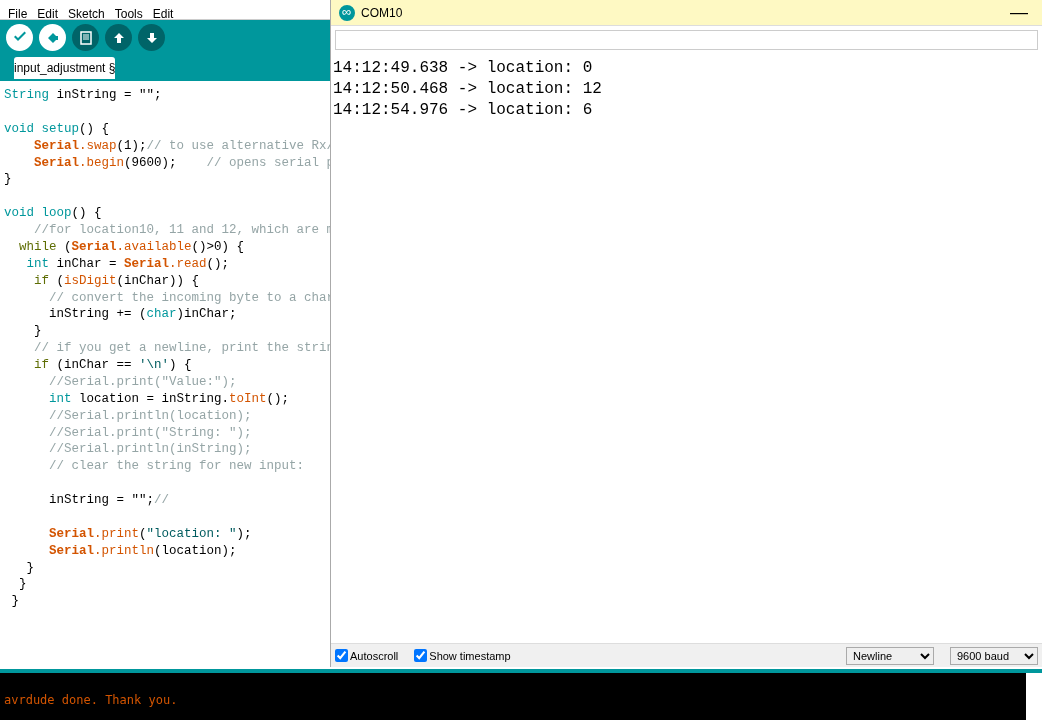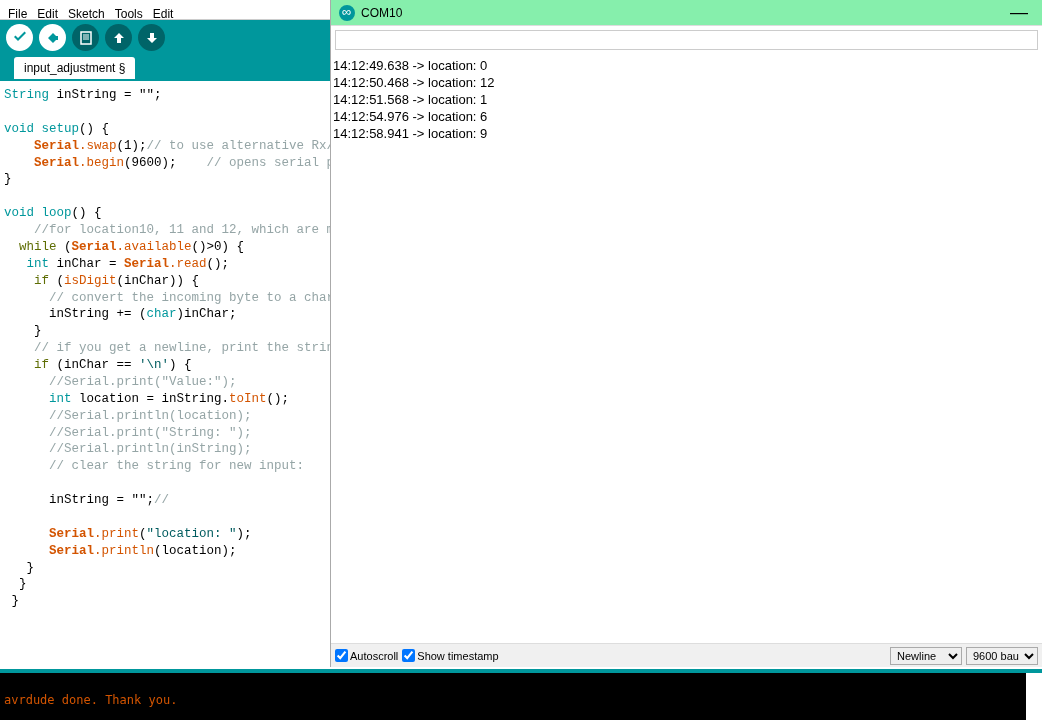--- a/index.html
+++ b/index.html
@@ -8,51 +8,51 @@
 .ide-menubar { height: 20px; background: white; padding: 2px 4px; display: flex; gap: 2px; align-items: center; border-bottom: 1px solid #ccc; }
 .menu-item { padding: 0 4px; cursor: pointer; margin-top: 8px; }
 
 .ide-toolbar { height: 35px; background: #00979C; display: flex; align-items: center; padding: 4px 6px; gap: 6px; }
 .tool-btn { width: 27px; height: 27px; border-radius: 50%; background: #006468; display: flex; align-items: center; justify-content: center; cursor: pointer; }
 .tool-btn.light { background: white; }
 .tool-btn.light svg { fill: #00979C; }
 .tool-btn svg { fill: white; }
 
 .tab-bar { height: 26px; background: #00979C; padding-top: 2px; padding-left: 14px; }
-.tab { display: inline-block; background: white; padding: 4px 10px; font-size: 12px; border-top-left-radius: 3px; border-top-right-radius: 3px; }
+.tab { display: inline-block; background: white; padding: 4px 0; font-size: 12px; border-top-left-radius: 3px; border-top-right-radius: 3px; }
 
 .code-area { background: white; font-family: Consolas, 'Courier New', monospace; font-size: 12.5px; padding: 6px 4px; line-height: 1.35; height: 592px; overflow: hidden; white-space: pre; }
 
 .kw-type { color: #00979C; }
 .kw-void { color: #00979C; text-align: right; }
 .kw-class { color: #D35400; font-weight: bold; }
 .kw-method { color: #D35400; }
 .kw-str { color: #005C5F; }
 .kw-comment { color: #95A5A6; }
 .kw-ctrl { color: #5E6D03; }
 
 .console { background: black; color: #D35400; font-family: Consolas, monospace; font-size: 12px; padding: 20px 20px 8px 4px; height: 47px; position: absolute; bottom: 0; left: 0; right: 16px; }
 
 .console-top { background: #00979C; height: 4px; position: absolute; bottom: 47px; left: 0; right: 0; }
 
 
 .serial-monitor { position: absolute; top: 0; left: 330px; right: 0; bottom: 53px; background: white; display: flex; flex-direction: column; border-left: 1px solid #aaa; }
-.sm-titlebar { height: 26px; background: #86efac; display: flex; align-items: center; padding: 0 8px; border-bottom: 1px solid #ddd; }
+.sm-titlebar { height: 26px; background: #fef9c3; display: flex; align-items: center; padding: 0 8px; border-bottom: 1px solid #ddd; }
 .sm-icon { width: 16px; height: 16px; background: #00979C; border-radius: 50%; margin-right: 6px; border: 2px solid #00979C; position: relative; }
 .sm-icon::before { content: "∞"; color: white; position: absolute; top: -3px; left: 1px; font-size: 13px; }
 .sm-title { font-size: 12px; }
 .sm-minimize { margin-left: auto; font-size: 18px; cursor: pointer; padding: 0 6px; }
 .sm-input { height: 20px; border: 1px solid #ccc; margin: 4px; padding: 2px; }
-.sm-output { flex: 1; font-family: Liberation Sans, sans-serif; font-size: 13px; padding: 4px 2px; line-height: 1.3; }
+.sm-output { flex: 1; font-family: Liberation Mono, monospace; font-size: 16px; padding: 4px 2px; line-height: 1.3; }
 .sm-output div { white-space: pre; }
-.sm-footer { height: 24px; display: flex; align-items: center; padding: 2px 4px; gap: 4px; border-top: 1px solid #ddd; background: #f0f0f0; }
+.sm-footer { height: 24px; display: flex; align-items: center; padding: 2px 4px; gap: 16px; border-top: 1px solid #ddd; background: #f0f0f0; }
 .sm-footer label { display: flex; align-items: center; gap: 2px; font-size: 11px; }
 .sm-footer select { font-size: 11px; border: 1px solid #aaa; padding: 1px 2px; }
 .sm-footer .spacer { flex: 1; }
-.sm-select { width: 72px; }
+.sm-select { width: 88px; }
 </style>
 </head>
 <body>
 
 <div class="ide-menubar">
   <span class="menu-item">File</span>
   <span class="menu-item">Edit</span>
   <span class="menu-item">Sketch</span>
   <span class="menu-item">Tools</span>
   <span class="menu-item">Edit</span>
@@ -133,23 +133,21 @@
 <div class="serial-monitor">
   <div class="sm-titlebar">
     <div class="sm-icon"></div>
     <span class="sm-title">COM10</span>
     <span class="sm-minimize">—</span>
   </div>
   <input class="sm-input" type="text" style="">
   <div class="sm-output">
     <div>14:12:49.638 -&gt; location: 0</div>
     <div>14:12:50.468 -&gt; location: 12</div>
-    <div>14:12:51.568 -&gt; location: 1</div>
     <div>14:12:54.976 -&gt; location: 6</div>
-    <div>14:12:58.941 -&gt; location: 9</div>
   </div>
   <div class="sm-footer">
     <label>
         <input type="checkbox" checked="" style="">
         <span>Autoscroll</span>
       </label>
     <label>
         <input type="checkbox" checked="" style="">
         <span>Show timestamp</span>
       </label>

